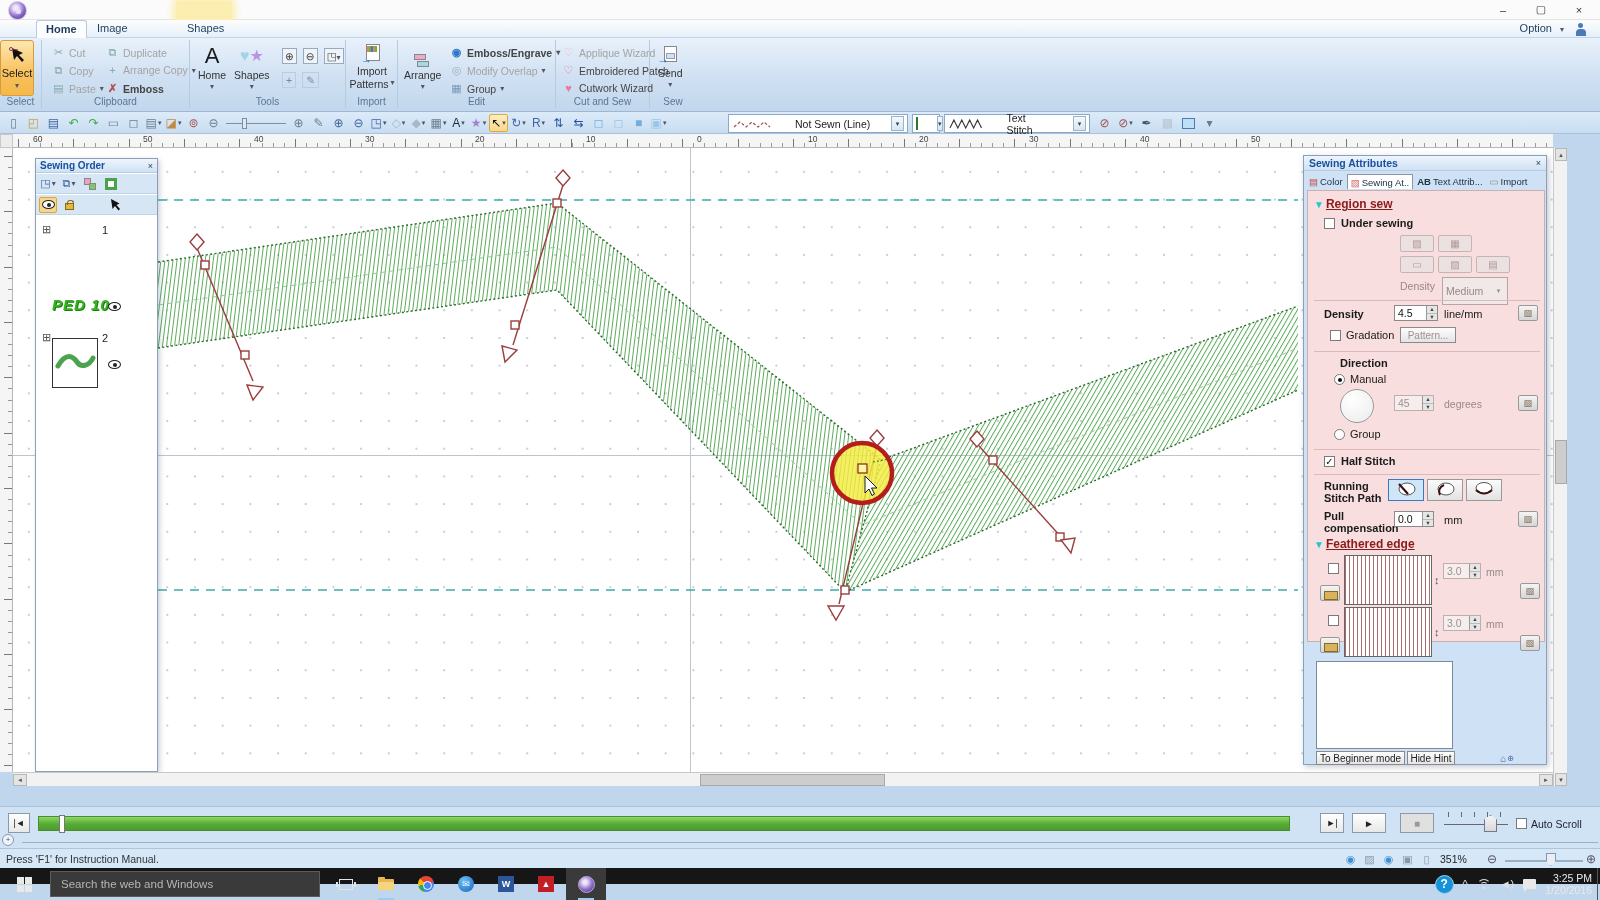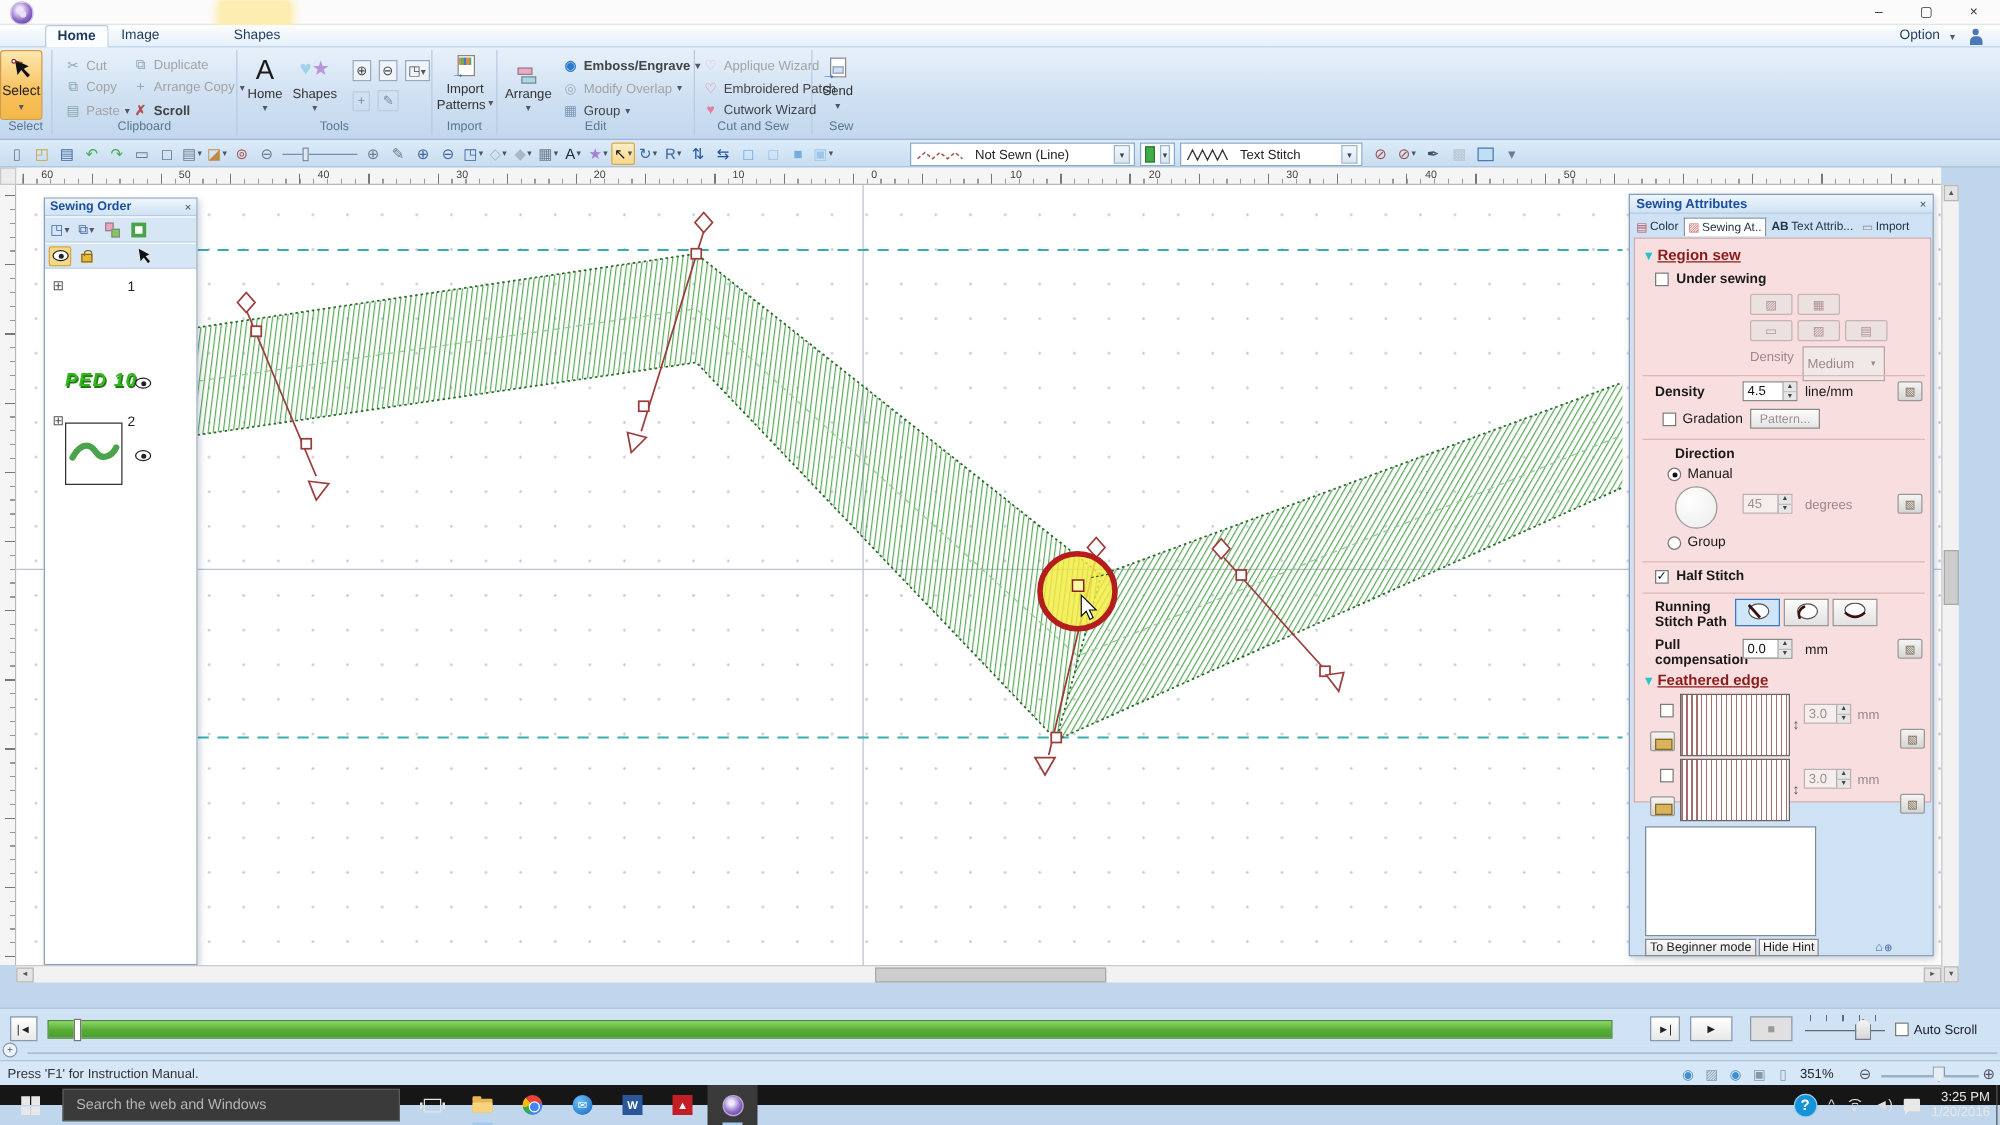--- a/index.html
+++ b/index.html
@@ -41,21 +41,21 @@
   #toolbar{left:0;top:112px;width:1600px;height:22px;background:linear-gradient(#dcebf9,#c8ddf1);border-bottom:1px solid #a9c0d8;}
   .tbi{width:19px;height:18px;display:inline-flex;align-items:center;justify-content:center;font-size:12px;flex:none;}
   .tbi .g{line-height:1;}
   .tbi .c8{font-size:7px;color:#456;margin-left:1px;}
   .tbi.sel{border:1px solid #e0a83c;background:linear-gradient(#fdeec4,#f8d88a);border-radius:2px;}
   .tbi.box .g{background:#bfe0f4;border:1px solid #4a7ab0;width:13px;height:11px;font-size:0;}
   .tslider{width:64px;height:18px;position:relative;flex:none;}
   .tslider .tr{position:absolute;left:2px;right:2px;top:9px;height:1px;background:#7a8ea4;}
   .tslider .th{position:absolute;left:18px;top:4px;width:5px;height:11px;background:#dfe8f2;border:1px solid #7a8ea4;}
   .combo{position:absolute;top:2px;height:19px;background:#fff;border:1px solid #8aa8c8;display:flex;align-items:center;
-         font-size:10.5px;color:#222;padding:0 3px;gap:4px;}
+         font-size:10.5px;color:#222;padding:0 3px;gap:19px;}
   .combo .dd{margin-left:auto;width:13px;height:15px;background:linear-gradient(#f4f8fc,#d8e6f2);border:1px solid #9ab4cc;
          display:flex;align-items:center;justify-content:center;font-size:7px;color:#345;}
   
   #corner{left:0;top:134px;width:13px;height:14px;background:#ececec;border:1px solid #c8c8c8;}
   #hruler{left:13px;top:134px;width:1540px;height:14px;background:
       repeating-linear-gradient(90deg,#777 0 1px,transparent 1px 55.35px) 5px bottom/100% 8px no-repeat,
       repeating-linear-gradient(90deg,#999 0 1px,transparent 1px 11.07px) 5px bottom/100% 4px no-repeat,#f5f5f5;
       border-bottom:1px solid #b8b8b8;}
   .rlabel{position:absolute;top:0;font-size:8.5px;color:#444;}
   #vruler{left:0;top:148px;width:13px;height:624px;background:
@@ -267,21 +267,21 @@
           <span class="ric" style="color:#8aa;">⧉</span>
           <span>Duplicate</span>
         </div>
       <div class="ritem dis" style="left:64px;top:24px;">
           <span class="ric" style="color:#8ab;">+</span>
           <span>Arrange Copy</span>
           <span class="caret">▾</span>
         </div>
       <div class="ritem" style="left:64px;top:42px;font-weight:bold;">
           <span class="ric" style="color:#b05050;">✗</span>
-          <span>Scroll</span>
+          <span>Emboss</span>
         </div>
       <div class="rcap">Clipboard</div>
     </div>
     <div class="rgroup" style="left:190px;width:156px;">
       <div class="rbig" style="left:8px;top:4px;">
         <span style="font-size:22px;line-height:24px;color:#1a1a1a;">A</span>
         <span>Home</span>
           <span class="caret">▾</span>
       </div>
       <div class="rbig" style="left:44px;top:4px;">

